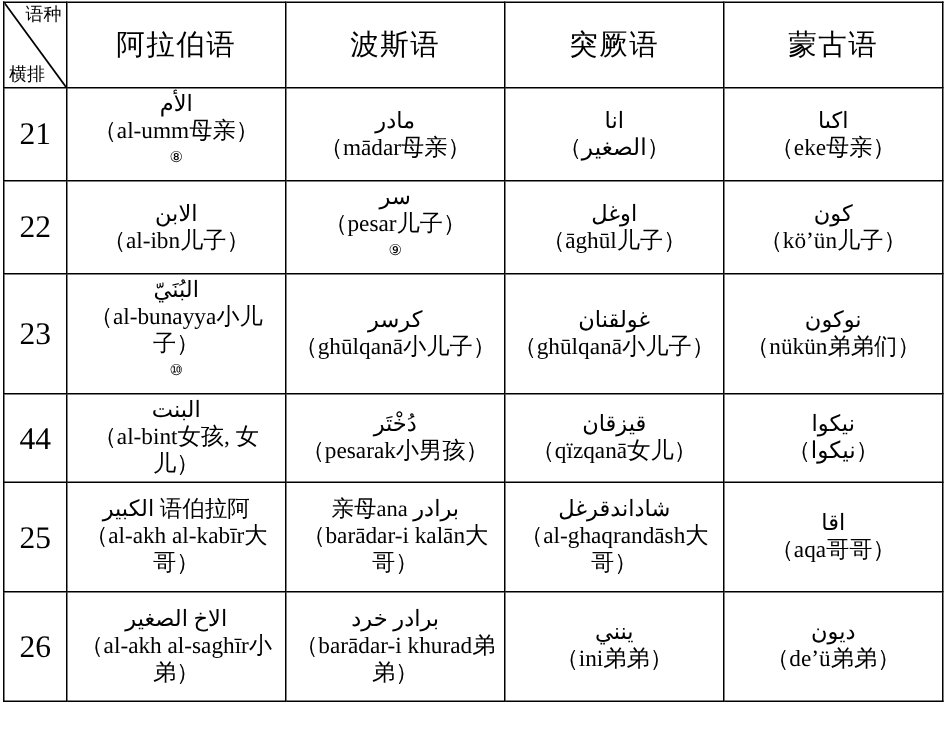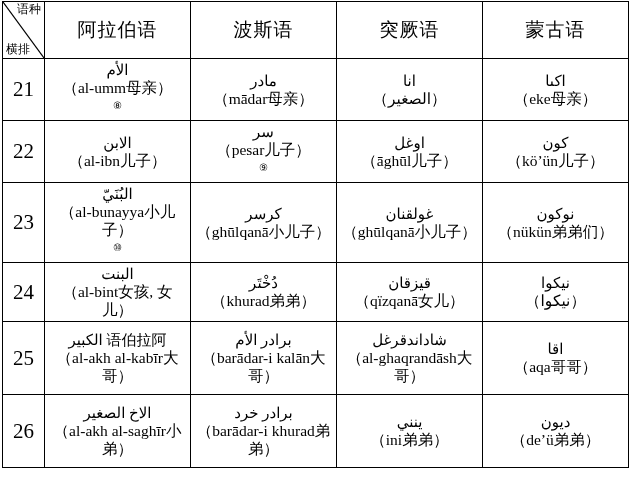--- a/index.html
+++ b/index.html
@@ -189,47 +189,47 @@
           <span class="ar">غولقنان</span>
           <span class="tr">（ghūlqanā小儿子）</span>
         </td>
         <td class="cell">
           <span class="ar">نوكون</span>
           <span class="tr">（nükün弟弟们）</span>
         </td>
       </tr>
 
       <tr class="r24">
-        <td class="num">24</td>
+        <td class="num">44</td>
         <td class="cell">
           <span class="ar">البنت</span>
           <span class="tr">（al-bint女孩, 女儿）</span>
         </td>
         <td class="cell">
           <span class="ar">دُخْتَر</span>
-          <span class="tr">（khurad弟弟）</span>
+          <span class="tr">（pesarak小男孩）</span>
         </td>
         <td class="cell">
           <span class="ar">قيزقان</span>
           <span class="tr">（qïzqanā女儿）</span>
         </td>
         <td class="cell">
           <span class="ar">نيكوا</span>
           <span class="tr">（نيكوا）</span>
         </td>
       </tr>
 
       <tr class="r25">
         <td class="num">25</td>
         <td class="cell">
           <span class="ar">阿拉伯语 الكبير</span>
           <span class="tr">（al-akh al-kabīr大哥）</span>
         </td>
         <td class="cell">
-          <span class="ar">برادر الأم</span>
+          <span class="ar">برادر ana母亲</span>
           <span class="tr">（barādar-i kalān大哥）</span>
         </td>
         <td class="cell">
           <span class="ar">شاداندقرغل</span>
           <span class="tr">（al-ghaqrandāsh大哥）</span>
         </td>
         <td class="cell">
           <span class="ar">اقا</span>
           <span class="tr">（aqa哥哥）</span>
         </td>

